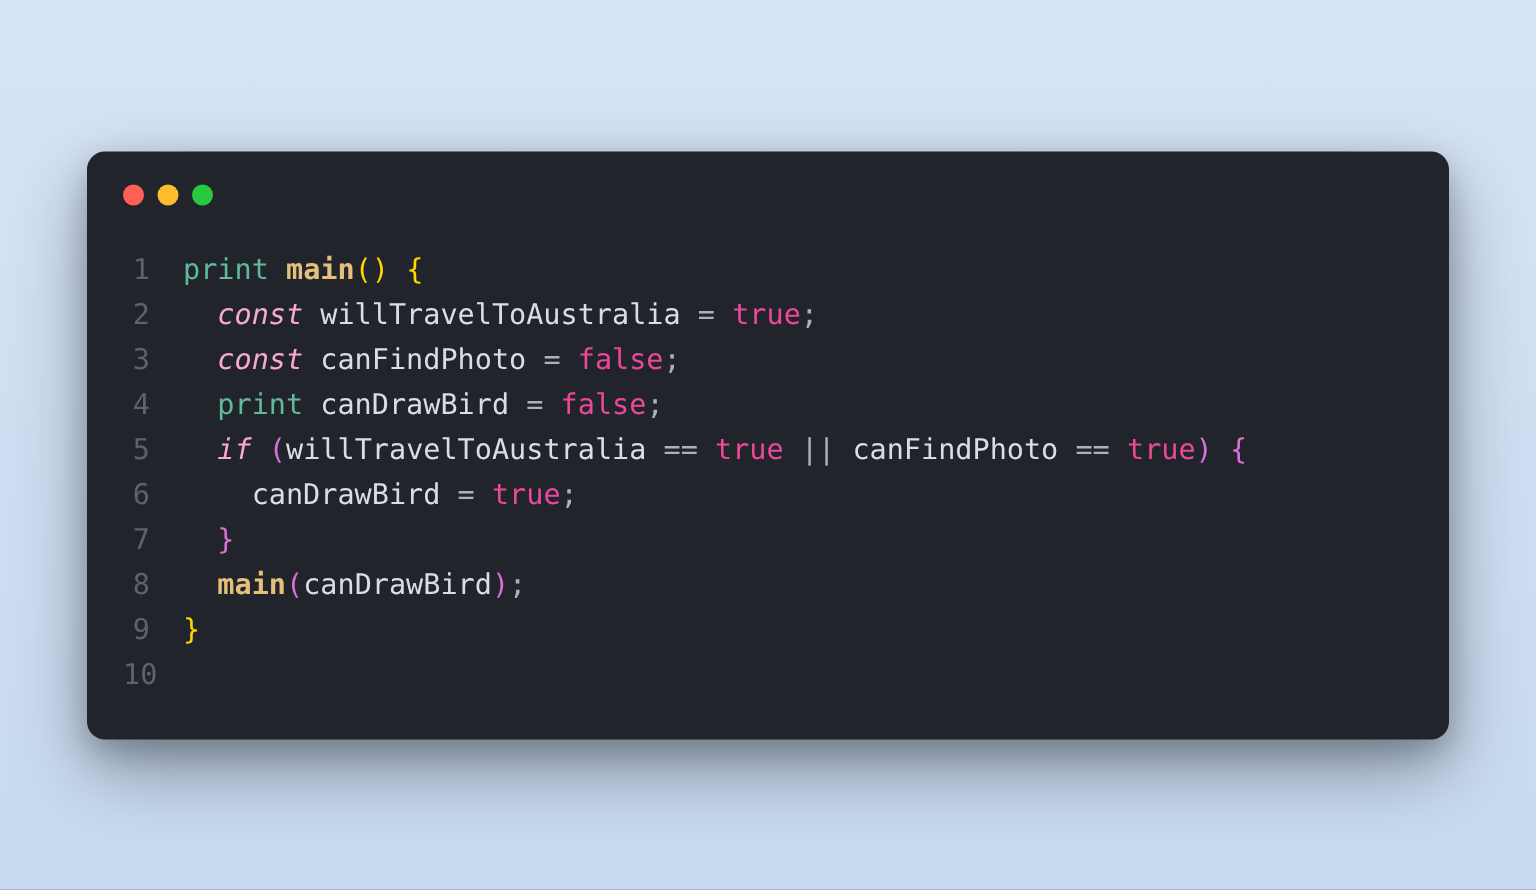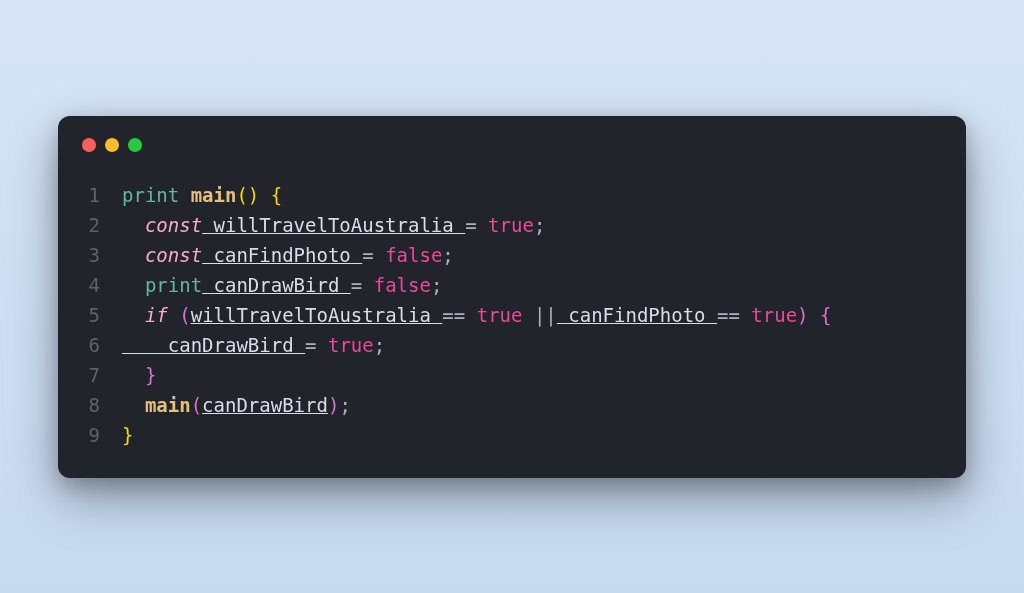--- a/index.html
+++ b/index.html
@@ -54,21 +54,21 @@
       padding-right: 22px;
       flex-shrink: 0;
       user-select: none;
     }
     .code-content {
       flex: 1;
     }
     .tok-keyword { color: #f9a8d4; font-style: italic; }
     .tok-type { color: #62b89a; }
     .tok-func { color: #e5c07b; font-weight: bold; }
-    .tok-ident { color: #d8dee9; text-decoration: underline; }
+    .tok-ident { color: #d8dee9; }
     .tok-punct { color: #abb2bf; }
     .tok-paren-yellow { color: #ffd700; }
     .tok-brace-pink { color: #da70d6; }
     .tok-bool { color: #ec4899; }
     .tok-op { color: #abb2bf; }
   </style>
 </head>
 <body>
 
 <div class="window">
@@ -80,14 +80,15 @@
   <div class="code-area" id="code-area">
       <div class="code-line"><span class="lineno">1</span><span class="code-content"><span class="tok-type">print</span><span class="tok-punct"> </span><span class="tok-func">main</span><span class="tok-paren-yellow">()</span><span class="tok-punct"> </span><span class="tok-paren-yellow">{</span></span></div>
       <div class="code-line"><span class="lineno">2</span><span class="code-content"><span class="tok-punct">  </span><span class="tok-keyword">const</span><span class="tok-ident"> willTravelToAustralia </span><span class="tok-op">=</span><span class="tok-punct"> </span><span class="tok-bool">true</span><span class="tok-punct">;</span></span></div>
       <div class="code-line"><span class="lineno">3</span><span class="code-content"><span class="tok-punct">  </span><span class="tok-keyword">const</span><span class="tok-ident"> canFindPhoto </span><span class="tok-op">=</span><span class="tok-punct"> </span><span class="tok-bool">false</span><span class="tok-punct">;</span></span></div>
       <div class="code-line"><span class="lineno">4</span><span class="code-content"><span class="tok-punct">  </span><span class="tok-type">print</span><span class="tok-ident"> canDrawBird </span><span class="tok-op">=</span><span class="tok-punct"> </span><span class="tok-bool">false</span><span class="tok-punct">;</span></span></div>
       <div class="code-line"><span class="lineno">5</span><span class="code-content"><span class="tok-punct">  </span><span class="tok-keyword">if</span><span class="tok-punct"> </span><span class="tok-brace-pink">(</span><span class="tok-ident">willTravelToAustralia </span><span class="tok-op">==</span><span class="tok-punct"> </span><span class="tok-bool">true</span><span class="tok-punct"> </span><span class="tok-op">||</span><span class="tok-ident"> canFindPhoto </span><span class="tok-op">==</span><span class="tok-punct"> </span><span class="tok-bool">true</span><span class="tok-brace-pink">)</span><span class="tok-punct"> </span><span class="tok-brace-pink">{</span></span></div>
       <div class="code-line"><span class="lineno">6</span><span class="code-content"><span class="tok-ident">    canDrawBird </span><span class="tok-op">=</span><span class="tok-punct"> </span><span class="tok-bool">true</span><span class="tok-punct">;</span></span></div>
       <div class="code-line"><span class="lineno">7</span><span class="code-content"><span class="tok-punct">  </span><span class="tok-brace-pink">}</span></span></div>
       <div class="code-line"><span class="lineno">8</span><span class="code-content"><span class="tok-punct">  </span><span class="tok-func">main</span><span class="tok-brace-pink">(</span><span class="tok-ident">canDrawBird</span><span class="tok-brace-pink">)</span><span class="tok-punct">;</span></span></div>
       <div class="code-line"><span class="lineno">9</span><span class="code-content"><span class="tok-paren-yellow">}</span></span></div>
+      <div class="code-line"><span class="lineno">10</span><span class="code-content"></span></div>
     </div>
 </div>
 
 </body></html>

